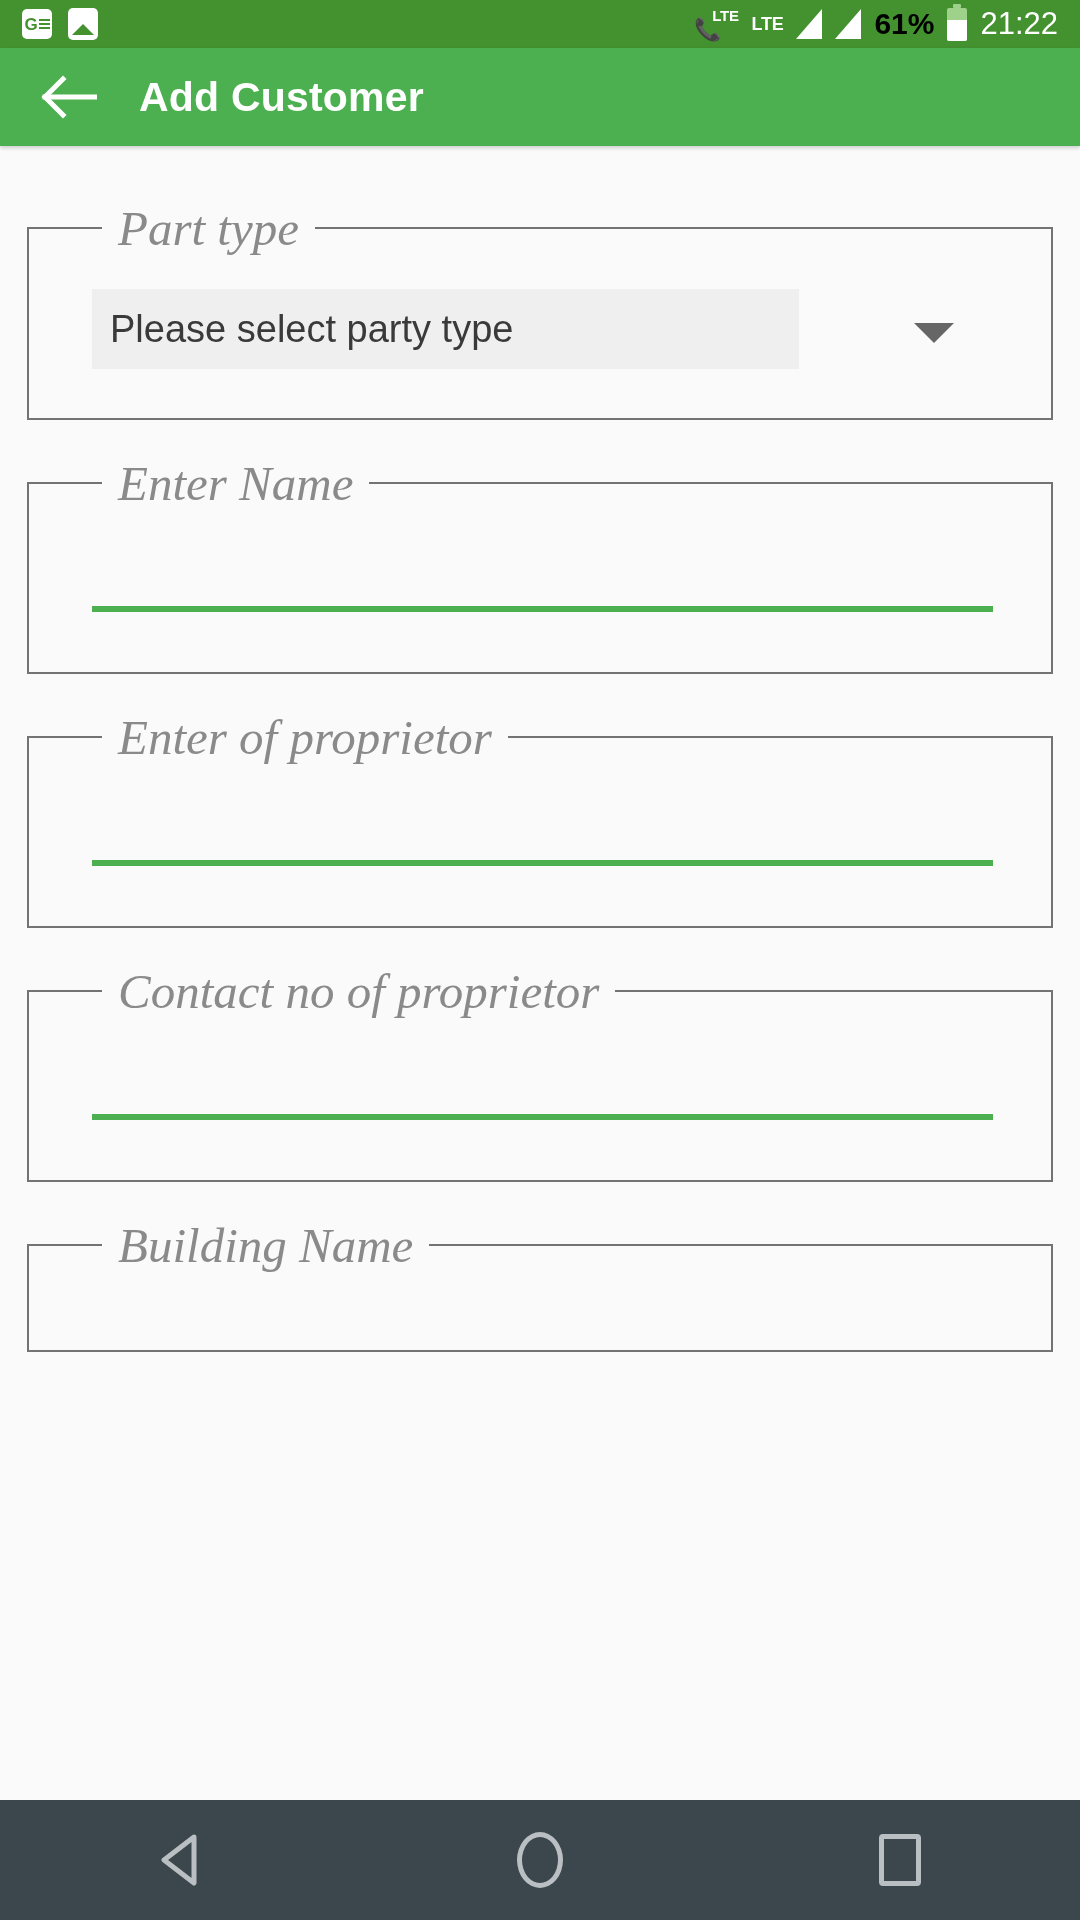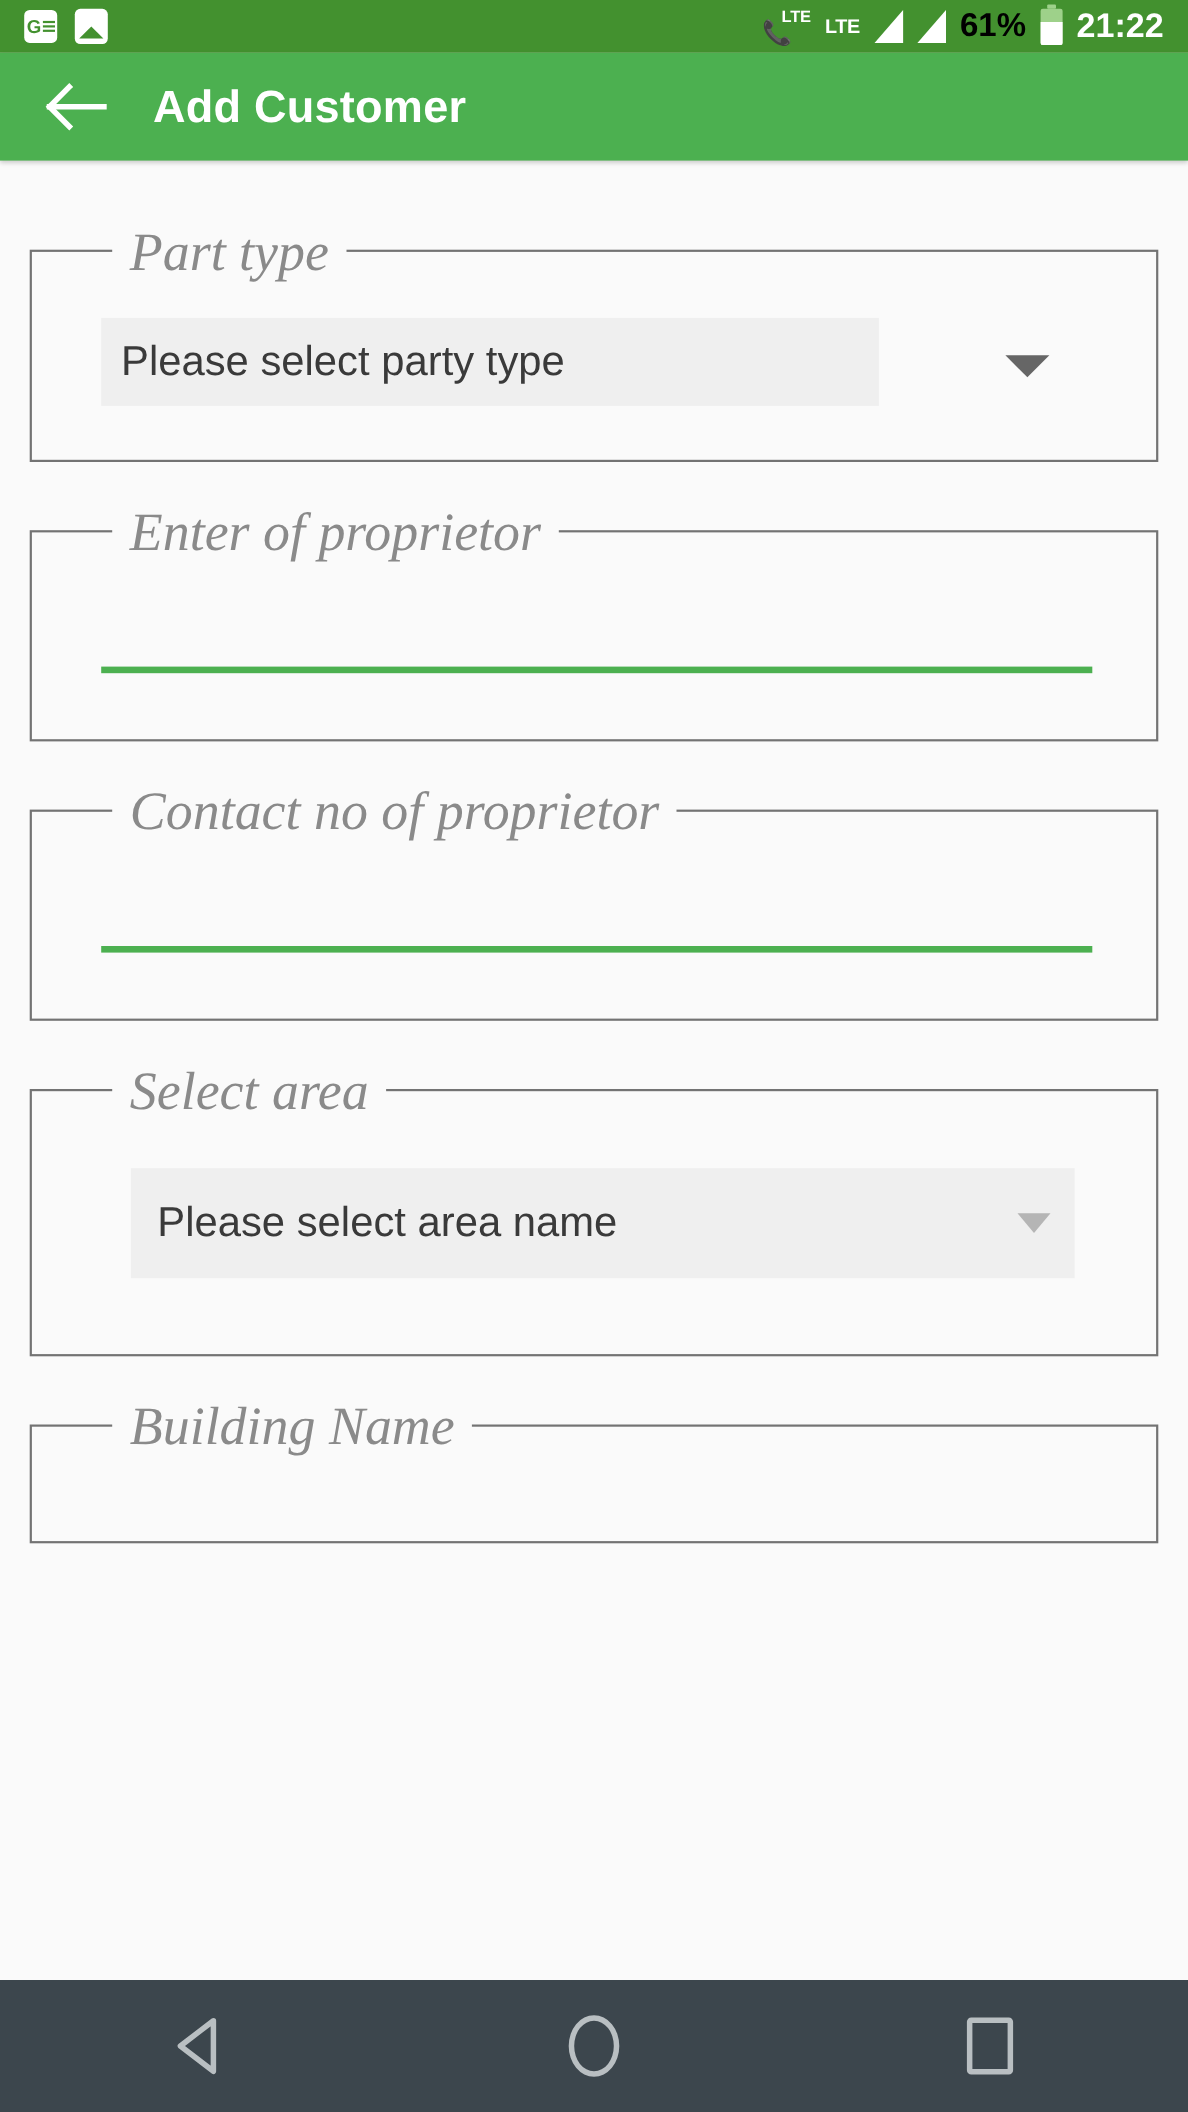--- a/index.html
+++ b/index.html
@@ -61,21 +61,21 @@
   .sig.dim { border-bottom-color:#ffffff; }
 
   .batt-pct { color:#000000; font-size:30px; font-weight:600; letter-spacing:0px; }
   .ic-batt { position:relative; width:20px; height:33px; }
   .ic-batt .shell { position:absolute; inset:0; background:#9ed18a; border-radius:2px; }
   .ic-batt .tip {
     position:absolute; top:-4px; left:6px; width:8px; height:4px;
     background:#9ed18a; border-radius:1px;
   }
   .ic-batt .fill { position:absolute; left:0; right:0; bottom:0; height:62%; background:#fff; border-radius:0 0 2px 2px; }
-  .clock { color:#fff; font-size:31px; font-weight:700; letter-spacing:0px; }
+  .clock { color:#fff; font-size:31px; font-weight:400; letter-spacing:0px; }
 
   
   #app-bar {
     position:absolute; top:48px; left:0; width:1080px; height:98px;
     background:#4cb050;
     display:flex; align-items:center;
     box-shadow:0 2px 4px rgba(0,0,0,.18);
   }
   #back-button {
     width:70px; height:70px; margin-left:34px;
@@ -225,40 +225,38 @@
     <div class="field dd-a" style="margin-top:62px;">
       <span class="field-label">Part type</span>
       <div class="dd-row">
         <div class="dd-box">
           <span class="dd-value">Please select party type</span>
         </div>
         <span class="dd-arrow"></span>
       </div>
     </div>
 
+    <div class="field txt">
+      <span class="field-label">Enter Name</span>
+      <div class="input-hit" placeholder=""></div>
+      <div class="input-line"></div>
+    </div>
 
     <div class="field txt">
       <span class="field-label">Enter of proprietor</span>
       <div class="input-hit" placeholder=""></div>
       <div class="input-line"></div>
     </div>
 
     <div class="field txt">
       <span class="field-label">Contact no of proprietor</span>
       <div class="input-hit" placeholder=""></div>
       <div class="input-line"></div>
     </div>
 
-    <div class="field dd-b">
-      <span class="field-label">Select area</span>
-      <div class="dd-box">
-        <span class="dd-value">Please select area name</span>
-        <span class="dd-arrow"></span>
-      </div>
-    </div>
 
     <div class="field clipped">
       <span class="field-label">Building Name</span>
     </div>
 
   </div>
 
   <div id="nav-bar">
     <div class="nav-btn">
       <svg width="44" height="54" viewBox="0 0 44 54" aria-hidden="true">

